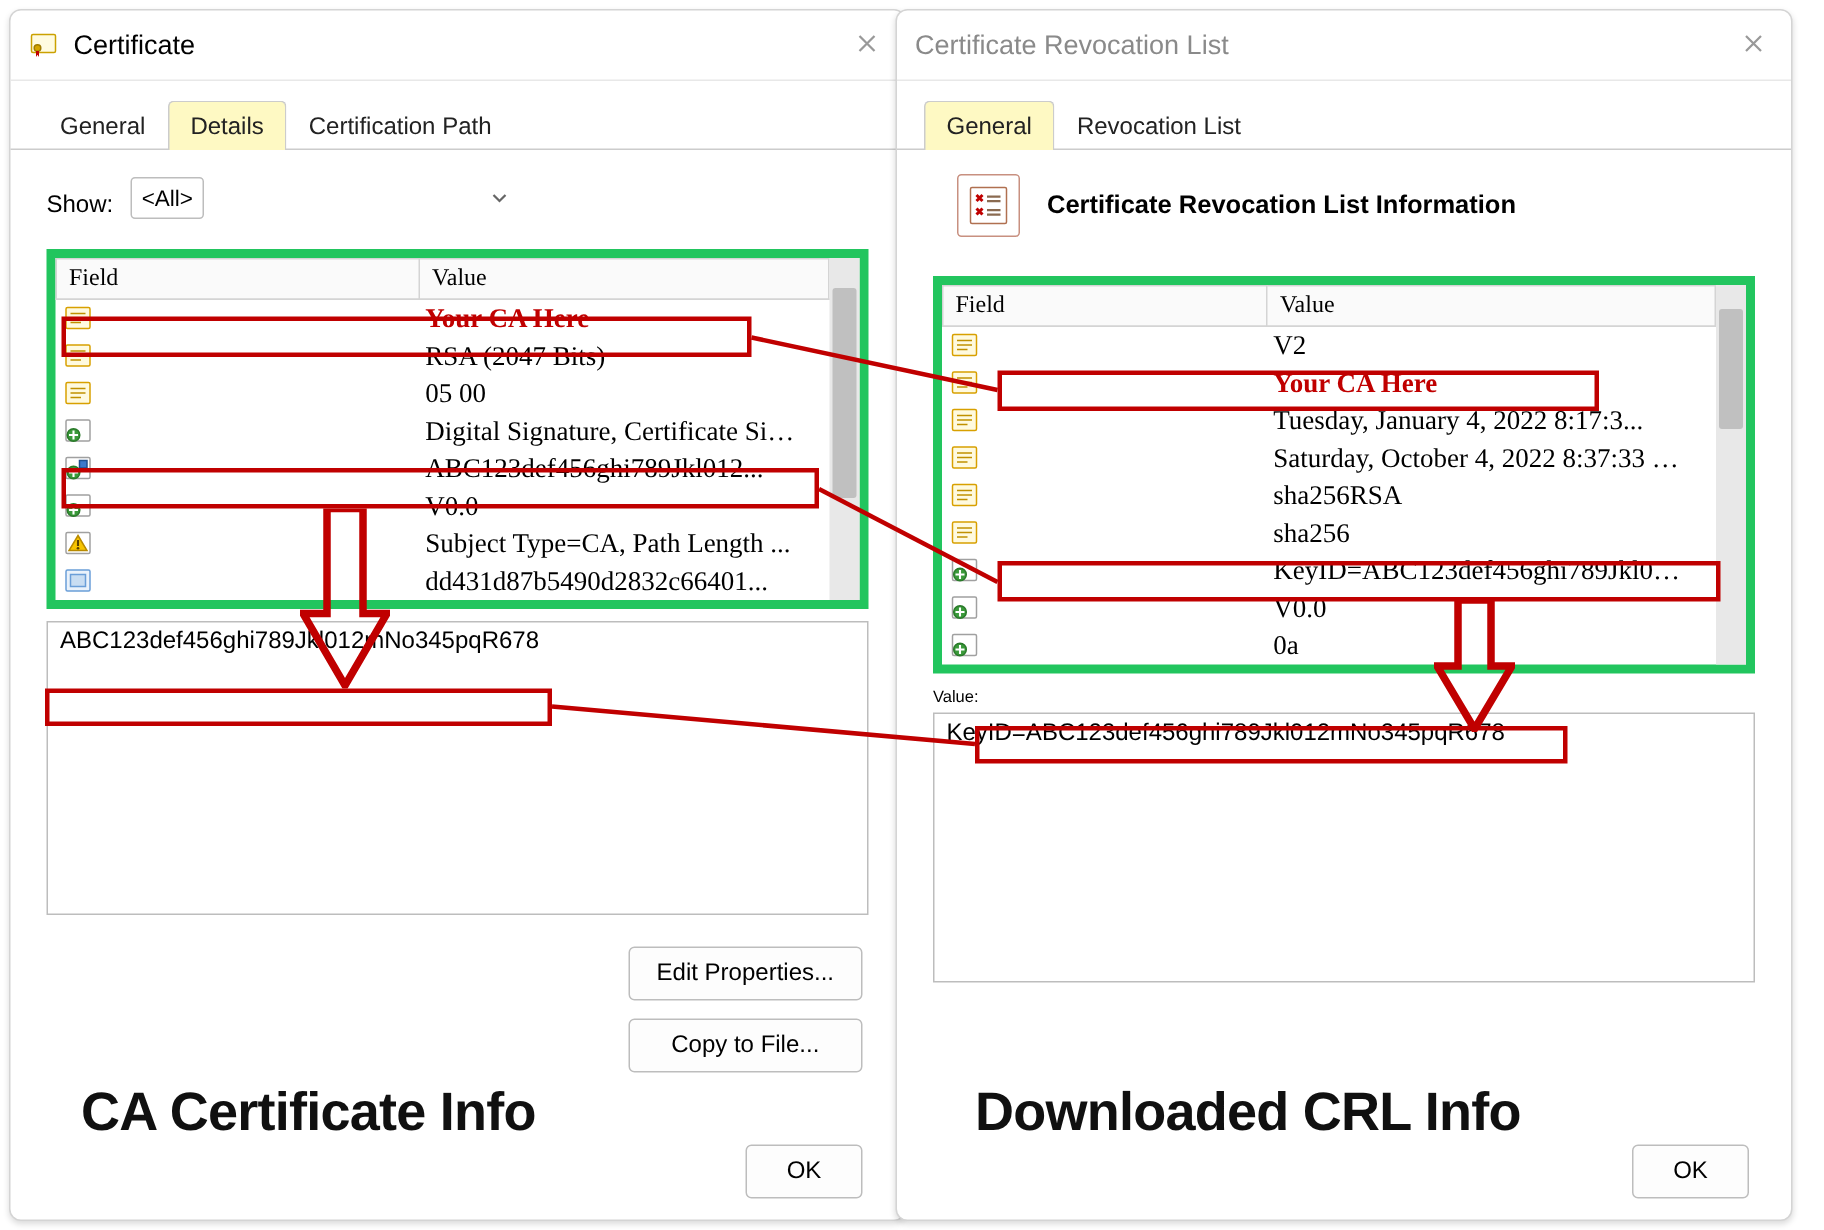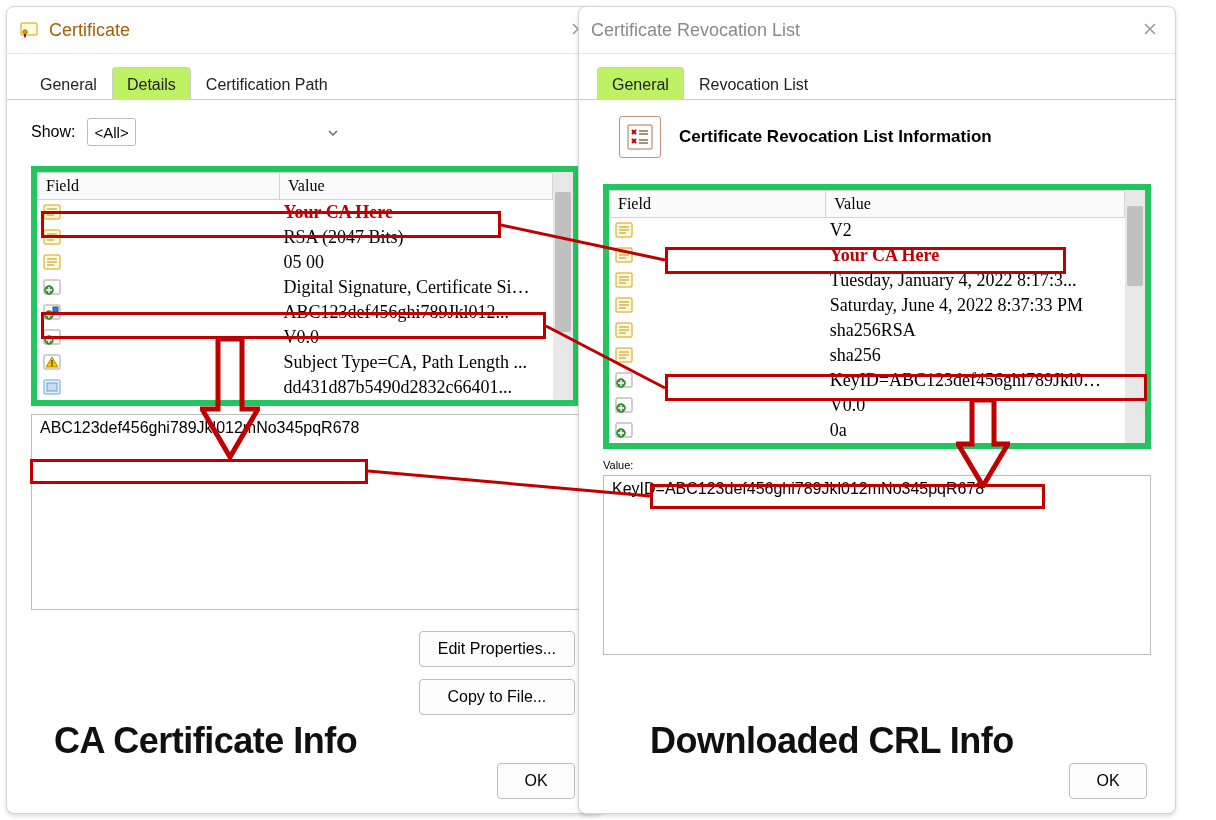--- a/index.html
+++ b/index.html
@@ -15,32 +15,32 @@
 }
 .dialog {
   position: absolute;
   top: 6px;
   background: #ffffff;
   border-radius: 8px;
   box-shadow: 0 2px 4px rgba(0,0,0,0.15);
   border: 1px solid #d4d4d4;
 }
 .dialog-left { left: 6px; width: 596px; height: 806px; }
-.dialog-right { left: 578px; width: 596px; height: 806px; }
+.dialog-right { left: 597px; width: 596px; height: 806px; }
 .titlebar {
   height: 46px;
   display: flex;
   align-items: center;
   padding: 0 12px;
   font-size: 18px;
   color: #5a5a5a;
   border-bottom: 1px solid #e8e8e8;
   position: relative;
 }
-.dialog-left .titlebar { color: #a16207; }
+.dialog-left .titlebar { color: #000000; }
 .titlebar .title-icon {
   width: 20px;
   height: 20px;
   margin-right: 10px;
   display: inline-flex;
   align-items: center;
   justify-content: center;
 }
 .titlebar .close {
   position: absolute;
@@ -69,25 +69,25 @@
   border-bottom: none;
   color: #222;
   cursor: pointer;
   position: relative;
   top: 1px;
 }
 .tab.active {
   border-color: #ccc;
   border-top-left-radius: 4px;
   border-top-right-radius: 4px;
-  background: #bef264;
+  background: #fef9c3;
 }
 .show-row {
   display: flex;
-  align-items: center;
+  align-items: flex-end;
   gap: 12px;
   padding: 18px 24px 10px 24px;
   font-size: 16px;
 }
 .show-row select {
   flex: 0 0 260px;
   height: 28px;
   border: 1px solid #bdbdbd;
   border-radius: 3px;
   font-size: 15px;
@@ -466,21 +466,21 @@
             </tr>
             <tr>
               <td class="field-cell">
                 <span class="row-icon"><svg width="20" height="20" viewBox="0 0 20 20">
                     <rect x="2" y="3" width="16" height="14" rx="1" fill="#fffadf" stroke="#d8a000"></rect>
                     <line x1="5" y1="7" x2="15" y2="7" stroke="#c09000"></line>
                     <line x1="5" y1="10" x2="15" y2="10" stroke="#c09000"></line>
                     <line x1="5" y1="13" x2="12" y2="13" stroke="#c09000"></line>
                   </svg></span>
               </td>
-              <td>Saturday, June 4, 2022 8:37:33 PM</td>
+              <td>Saturday, October 4, 2022 8:37:33 PM</td>
             </tr>
             <tr>
               <td class="field-cell">
                 <span class="row-icon"><svg width="20" height="20" viewBox="0 0 20 20">
                     <rect x="2" y="3" width="16" height="14" rx="1" fill="#fffadf" stroke="#d8a000"></rect>
                     <line x1="5" y1="7" x2="15" y2="7" stroke="#c09000"></line>
                     <line x1="5" y1="10" x2="15" y2="10" stroke="#c09000"></line>
                     <line x1="5" y1="13" x2="12" y2="13" stroke="#c09000"></line>
                   </svg></span>
               </td>

